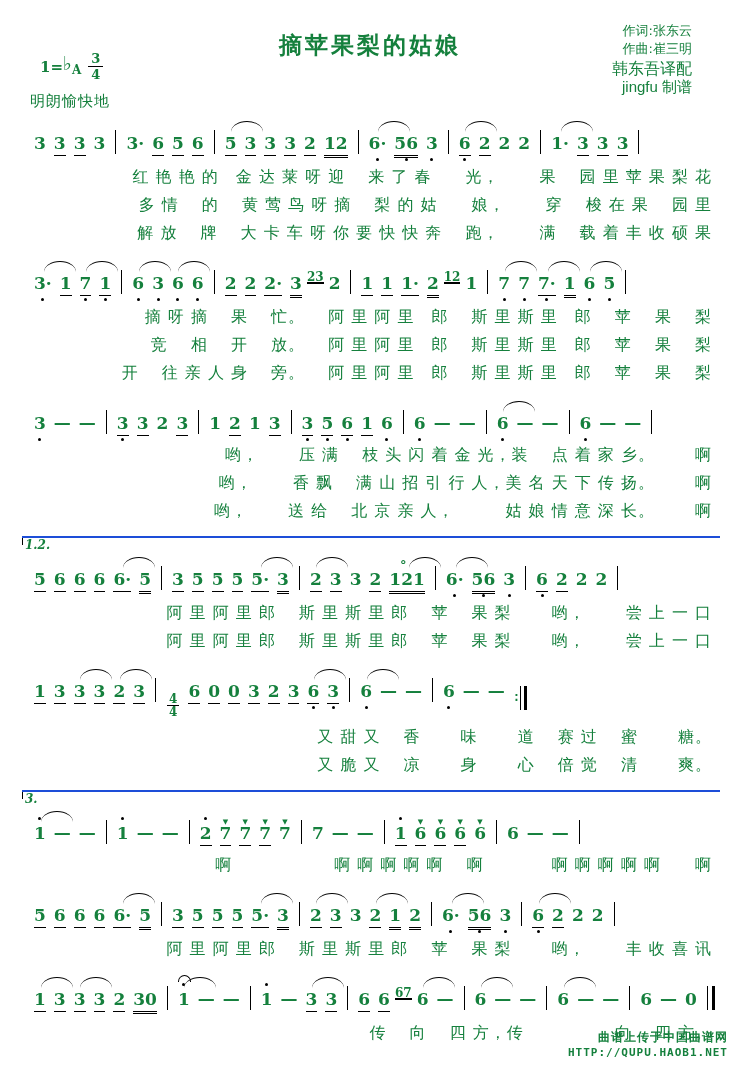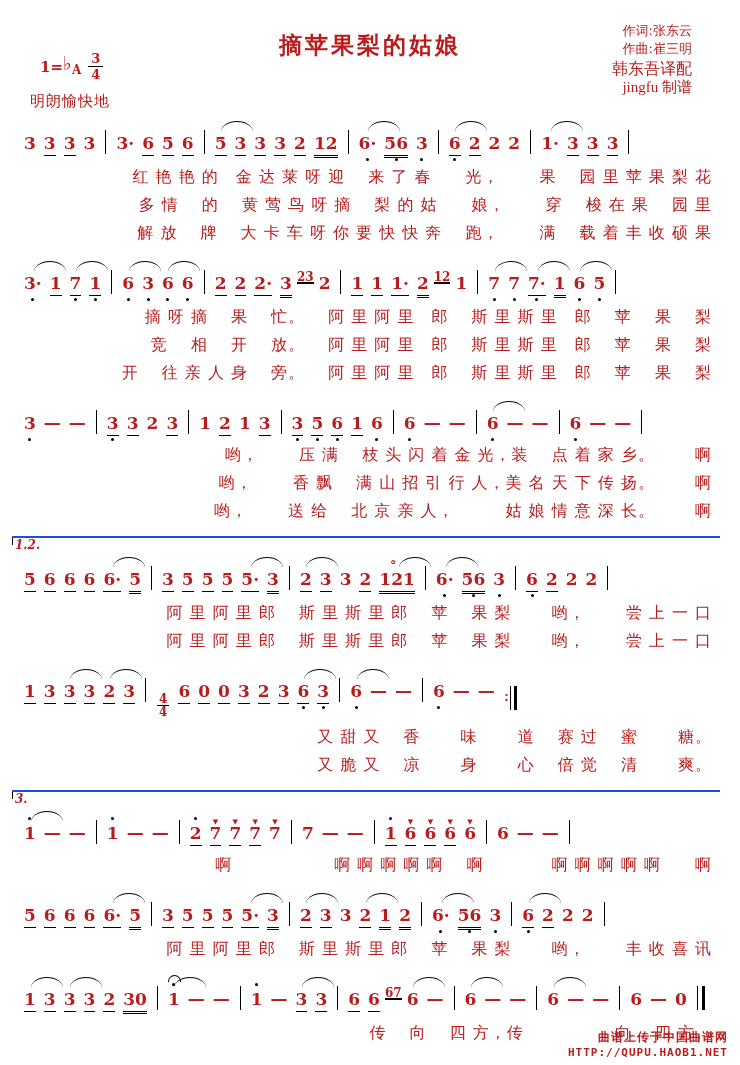--- a/index.html
+++ b/index.html
@@ -1,36 +1,36 @@
 <!DOCTYPE html>
 <html><head>
 <meta charset="utf-8">
 <style>
   html,body{margin:0;padding:0;background:#fff;}
-  .page{width:740px;height:1065px;position:relative;background:#fff;color:#b91c1c;
+  .page{width:740px;height:1065px;position:relative;background:#fff;color:#15803d;
         font-family:"DejaVu Sans",sans-serif;overflow:hidden;box-sizing:border-box;}
-  .content{padding:0 28px 0 20px;}
+  .content{padding:0 28px 0 30px;}
 
   
   .hdr{position:relative;height:118px;}
   .title{position:absolute;left:0;right:0;top:30px;text-align:center;
          font-size:23px;font-weight:bold;letter-spacing:3px;}
   .keyblock{position:absolute;left:40px;top:52px;font-family:"DejaVu Serif",serif;
             font-weight:bold;font-size:15px;display:flex;align-items:center;}
   .flat{font-size:19px;position:relative;top:-4px;}
   .keyletter{font-size:12px;position:relative;top:3px;margin-right:7px;}
   .meter{display:inline-flex;flex-direction:column;align-items:center;
          font-size:13px;line-height:13px;}
   .meter .num{border-bottom:1px solid #000;padding:0 3px 1px;}
   .meter .den{padding-top:1px;}
   .tempo{position:absolute;left:30px;top:92px;font-size:15px;letter-spacing:1px;}
   .credits{position:absolute;right:48px;top:22px;text-align:right;
            font-size:13px;line-height:18px;}
   .credits .c3{font-size:16px;margin-top:2px;}
-  .credits .c4{font-size:15px;font-family:Liberation Serif, serif;}
+  .credits .c4{font-size:15px;font-family:Liberation Sans, sans-serif;}
 
   
   .system{margin-bottom:11px;}
   .volta{position:relative;height:16px;border-top:2px solid #1d4ed8;
          margin:2px -8px 0 -8px;}
   .volta::before{content:"";position:absolute;left:0;top:0;width:1px;height:7px;background:#000;}
   .vlabel{position:absolute;left:3px;top:0;font:italic bold 12px "DejaVu Serif",serif;}
   .notes{white-space:nowrap;padding-top:12px;margin-bottom:5px;}
 
   .tok{position:relative;display:inline-block;min-width:11px;text-align:center;

